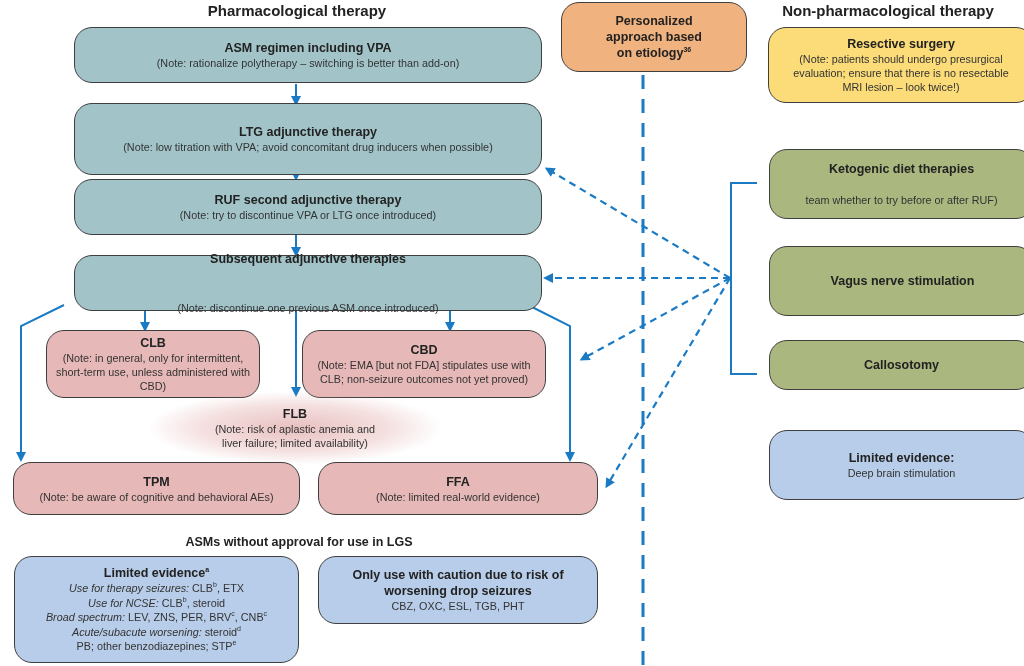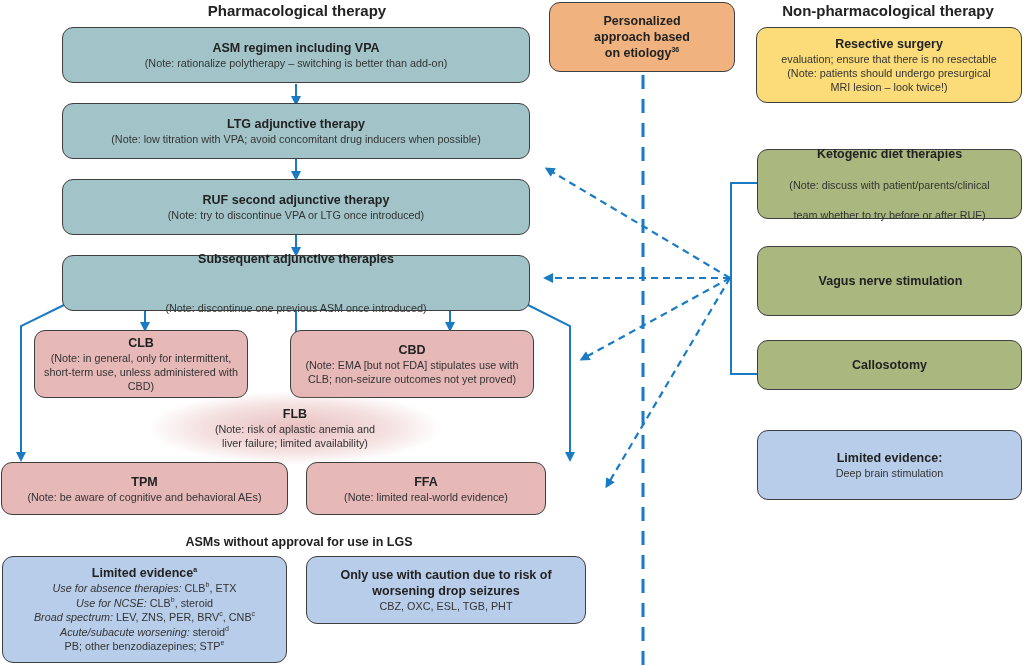--- a/index.html
+++ b/index.html
@@ -5,24 +5,25 @@
   * { box-sizing: border-box; margin: 0; padding: 0; }
   html, body { width: 1024px; height: 666px; background: #ffffff; overflow: hidden; }
   body { position: relative; font-family: "Liberation Sans", "DejaVu Sans", sans-serif; color: #222; }
 
   .heading { position: absolute; font-weight: bold; font-size: 15px; color: #222; text-align: center; white-space: nowrap; }
   .subheading { position: absolute; font-weight: bold; font-size: 12.5px; color: #222; text-align: center; white-space: nowrap; }
 
   .box {
     position: absolute;
     border: 1.5px solid #3f3f3f;
-    border-radius: 11px;
+    border-radius: 18px;
     display: flex; flex-direction: column; align-items: center; justify-content: center;
     text-align: center;
     padding: 2px 6px;
+    margin-left: 12px;
   }
   .box .title { font-weight: bold; font-size: 12.5px; line-height: 16px; color: #222; }
   .box .note { font-size: 10.8px; line-height: 14px; color: #333; }
   .box .line { font-size: 10.8px; line-height: 14.5px; color: #333; }
   .box .line i { font-style: italic; }
   sup { font-size: 7px; vertical-align: super; line-height: 0; }
 
   .teal   { background: #a2c4c9; }
   .pink   { background: #e6b8b7; }
   .orange { background: #f0b27f; }
@@ -77,21 +78,21 @@
   <div class="title">Personalized</div>
   <div class="title">approach based</div>
   <div class="title"><span>on etiology</span><sup>36</sup></div>
 </div>
 
 <div class="box teal" style="left:62px; top:27px; width:468px; height:56px;">
   <div class="title">ASM regimen including VPA</div>
   <div class="note">(Note: rationalize polytherapy – switching is better than add-on)</div>
 </div>
 
-<div class="box teal" style="left:62px; top:103px; width:468px; height:56px;">
+<div class="box teal" style="left:62px; top:103px; width:468px; height:72px;">
   <div class="title">LTG adjunctive therapy</div>
   <div class="note">(Note: low titration with VPA; avoid concomitant drug inducers when possible)</div>
 </div>
 
 <div class="box teal" style="left:62px; top:179px; width:468px; height:56px;">
   <div class="title">RUF second adjunctive therapy</div>
   <div class="note">(Note: try to discontinue VPA or LTG once introduced)</div>
 </div>
 
 <div class="box teal" style="left:62px; top:255px; width:468px; height:56px;gap:34px;">
@@ -115,52 +116,51 @@
   <div class="title">FLB</div>
   <div class="note">(Note: risk of aplastic anemia and</div>
   <div class="note">liver failure; limited availability)</div>
 </div>
 
 <div class="box pink" style="left:1px; top:462px; width:287px; height:53px;">
   <div class="title">TPM</div>
   <div class="note">(Note: be aware of cognitive and behavioral AEs)</div>
 </div>
 
-<div class="box pink" style="left:306px; top:462px; width:240px; height:53px;">
+<div class="box pink" style="left:306px; top:462px; width:280px; height:53px;">
   <div class="title">FFA</div>
   <div class="note">(Note: limited real-world evidence)</div>
 </div>
 
 <div class="subheading" style="left:174px; top:535px; width:250px;">ASMs without approval for use in LGS</div>
 
 <div class="box blue" style="left:2px; top:556px; width:285px; height:107px;">
   <div class="title"><span>Limited evidence</span><sup>a</sup></div>
-  <div class="line"><i>Use for absence therapies:</i><span> CLB</span><sup>b</sup><span>, ETX</span></div>
+  <div class="line"><i>Use for therapy seizures:</i><span> CLB</span><sup>b</sup><span>, ETX</span></div>
   <div class="line"><i>Use for NCSE:</i><span> CLB</span><sup>b</sup><span>, steroid</span></div>
   <div class="line"><i>Broad spectrum:</i><span> LEV, ZNS, PER, BRV</span><sup>c</sup><span>, CNB</span><sup>c</sup></div>
   <div class="line"><i>Acute/subacute worsening:</i><span> steroid</span><sup>d</sup></div>
   <div class="line"><span>PB; other benzodiazepines; STP</span><sup>e</sup></div>
 </div>
 
 <div class="box blue" style="left:306px; top:556px; width:280px; height:68px;">
   <div class="title">Only use with caution due to risk of</div>
   <div class="title">worsening drop seizures</div>
   <div class="note">CBZ, OXC, ESL, TGB, PHT</div>
 </div>
 
 <div class="box yellow" style="left:756px; top:27px; width:266px; height:76px;">
   <div class="title">Resective surgery</div>
+  <div class="note">(Note: patients should undergo presurgical</div>
   <div class="note">evaluation; ensure that there is no resectable</div>
-  <div class="note">(Note: patients should undergo presurgical</div>
   <div class="note">MRI lesion – look twice!)</div>
 </div>
 
 <div class="box olive" style="left:757px; top:149px; width:265px; height:70px;">
   <div class="title">Ketogenic diet therapies</div>
-  <div class="note">(Note: discuss with patient/parents/clinical</div>
   <div class="note">team whether to try before or after RUF)</div>
 </div>
 
 <div class="box olive" style="left:757px; top:246px; width:265px; height:70px;padding-left:8px;">
   <div class="title">Vagus nerve stimulation</div>
 </div>
 
 <div class="box olive" style="left:757px; top:340px; width:265px; height:50px;">
   <div class="title">Callosotomy</div>
 </div>

